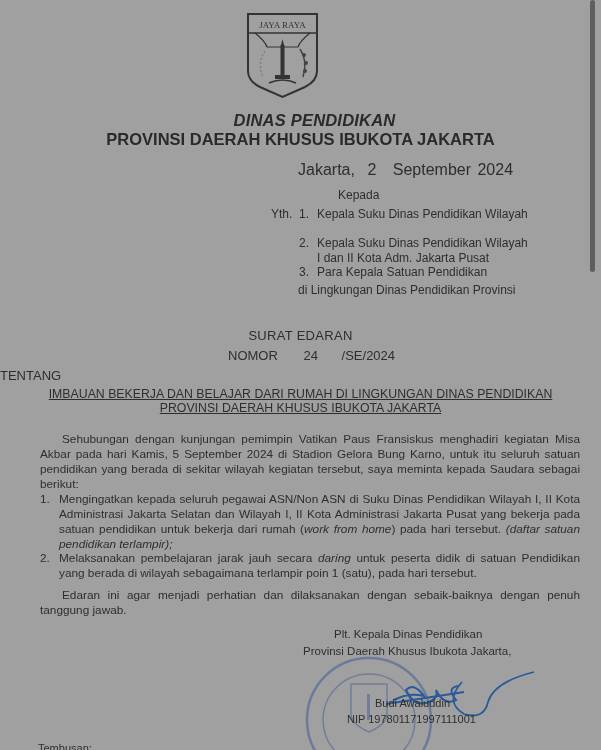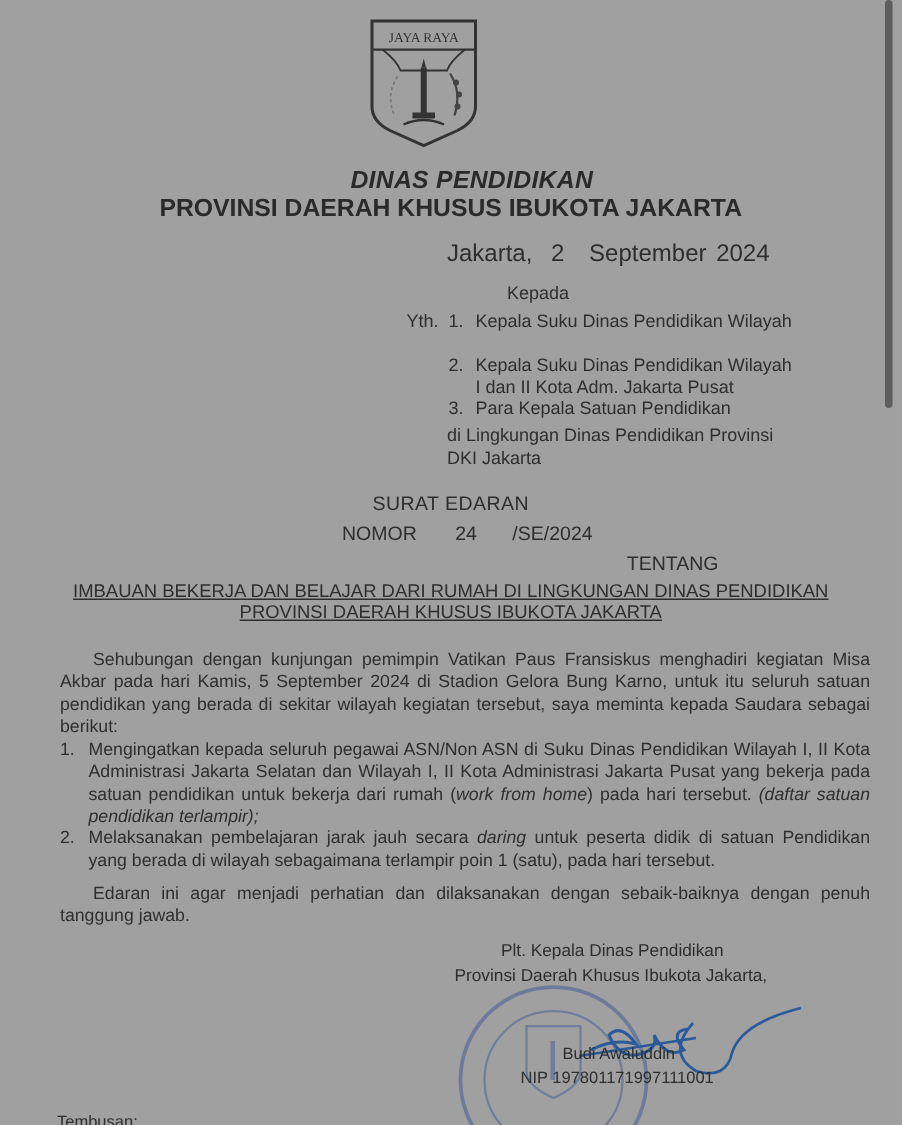--- a/index.html
+++ b/index.html
@@ -14,21 +14,21 @@
   .hdr2 { left:0; width:601px; top:130px; text-align:center; font-weight:bold; font-size:16.5px; color:#2a2a2a; }
   .date { left:298px; top:161px; font-size:16px; word-spacing:2px; }
   .date .d { display:inline-block; margin:0 10px 0 6px; }
   .kepada { left:338px; top:188px; font-size:12px; }
   .recip { font-size:12px; line-height:15px; }
   .recip .num { position:absolute; }
   .loc { left:298px; top:283px; font-size:12px; line-height:15px; }
   .se-title { left:0; width:601px; top:328px; text-align:center; font-size:13px; letter-spacing:0.3px; }
   .nomor { left:228px; top:348px; font-size:13px; }
   .nomor span { display:inline-block; }
-  .tentang { left:0; width:479px; top:368px; text-align:right; font-size:13px; }
+  .tentang { left:0; width:479px; top:368px; text-align:left; font-size:13px; }
   .subj { left:0; width:601px; top:387px; text-align:center; font-size:12.3px; line-height:14px;text-decoration:underline; }
   .para { left:40px; width:540px; font-size:11.8px; line-height:15px; text-align:justify; }
   .para .indent { display:inline-block; width:22px; }
   .list { left:40px; width:540px; font-size:11.8px; line-height:15px; }
   .list .n { position:absolute; left:0; }
   .list .t { margin-left:19px; text-align:justify; }
   .list .t i { font-style:italic; }
   .sig1 { left:334px; top:628px; font-size:11.5px; }
   .sig2 { left:303px; top:645px; font-size:11.5px; }
   .signame { left:375px; top:697px; font-size:11px; }
@@ -81,21 +81,20 @@
   <div style="margin-left:18px">Kepala Suku Dinas Pendidikan Wilayah</div>
   <div style="margin-left:18px">I dan II Kota Adm. Jakarta Pusat</div>
 </div>
 <div class="abs recip" style="left:299px; top:265px; width:260px;">
   <span class="num" style="left:0">3.</span>
   <div style="margin-left:18px">Para Kepala Satuan Pendidikan</div>
 </div>
 
 <div class="abs loc">
   <div>di Lingkungan Dinas Pendidikan Provinsi</div>
-  <div>DKI Jakarta</div>
 </div>
 
 <div class="abs se-title">SURAT EDARAN</div>
 <div class="abs nomor">
   <span>NOMOR</span>
   <span style="margin-left:22px">24</span>
   <span style="margin-left:20px">/SE/2024</span>
 </div>
 <div class="abs tentang">TENTANG</div>
 <div class="abs subj">

